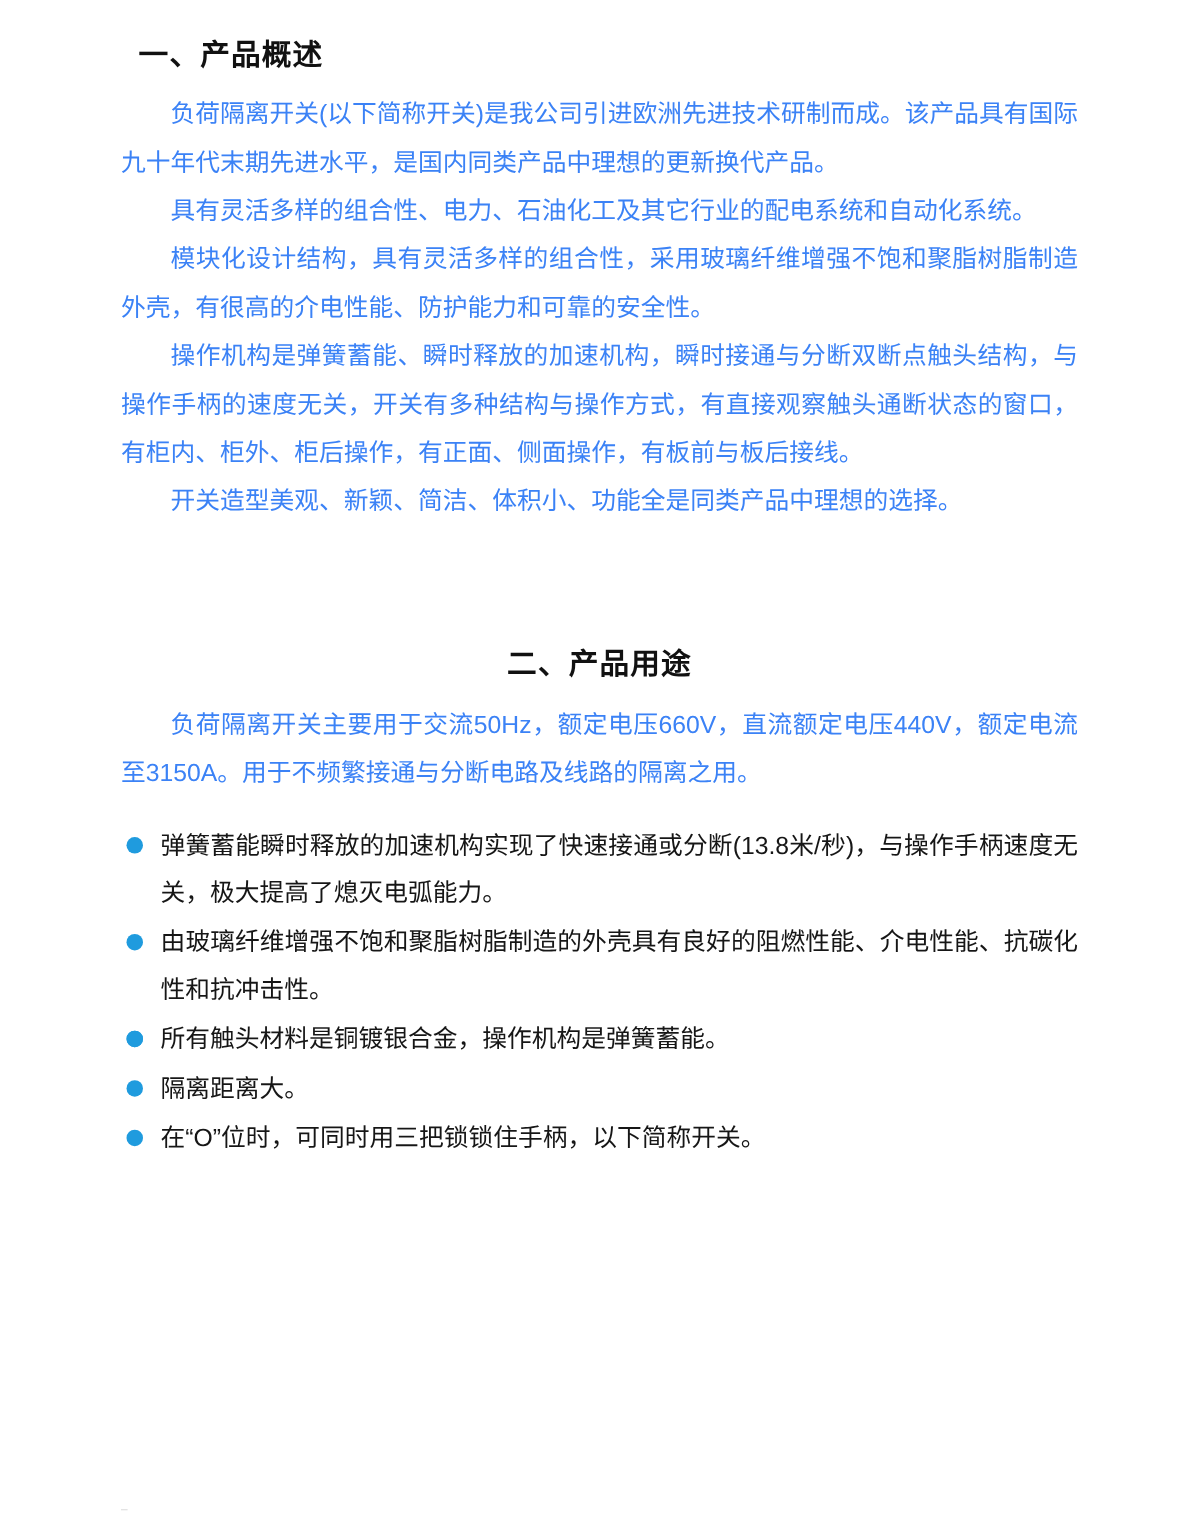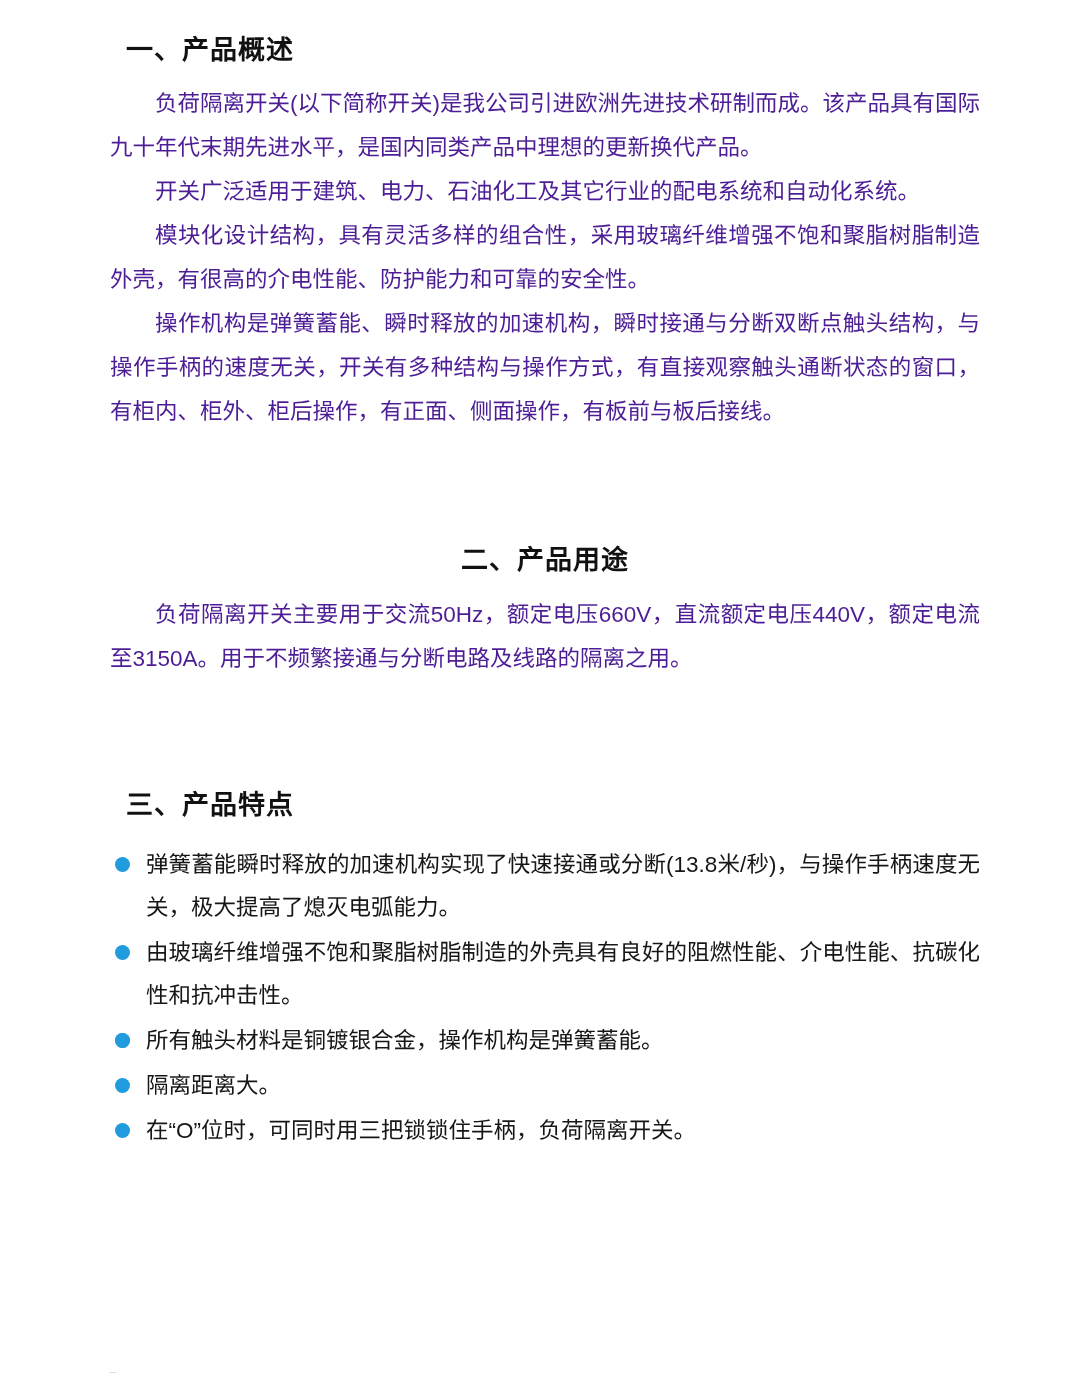--- a/index.html
+++ b/index.html
@@ -32,21 +32,21 @@
     margin: 16px;
     line-height: 1.2;
   }
   .para {
     font-size: 22.5px;
     line-height: 44px;
     text-align: justify;
     text-justify: inter-ideograph;
     margin: 0;
     text-indent: 2em;
-    color: #4c1d95;
+    color: #3b82f6;
   }
   .bullet-list {
     list-style: none;
     margin: 0;
     padding: 0;
   }
   .bullet-item {
     position: relative;
     font-size: 22.5px;
     line-height: 43px;
@@ -84,35 +84,35 @@
 </style>
 </head>
 <body>
 
 <div class="page">
 
   <div class="section">
     <h2 id="sec-overview-title" class="section-title">一、产品概述</h2>
     <div id="sec-overview-body">
       <p class="para">负荷隔离开关(以下简称开关)是我公司引进欧洲先进技术研制而成。该产品具有国际九十年代末期先进水平，是国内同类产品中理想的更新换代产品。</p>
-      <p class="para">开关广泛适用于建筑、电力、石油化工及其它行业的配电系统和自动化系统。</p>
+      <p class="para">具有灵活多样的组合性、电力、石油化工及其它行业的配电系统和自动化系统。</p>
       <p class="para">模块化设计结构，具有灵活多样的组合性，采用玻璃纤维增强不饱和聚脂树脂制造外壳，有很高的介电性能、防护能力和可靠的安全性。</p>
       <p class="para">操作机构是弹簧蓄能、瞬时释放的加速机构，瞬时接通与分断双断点触头结构，与操作手柄的速度无关，开关有多种结构与操作方式，有直接观察触头通断状态的窗口，有柜内、柜外、柜后操作，有正面、侧面操作，有板前与板后接线。</p>
+      <p class="para">开关造型美观、新颖、简洁、体积小、功能全是同类产品中理想的选择。</p>
     </div>
   </div>
 
   <div class="section">
     <h2 id="sec-usage-title" class="section-title">二、产品用途</h2>
     <div id="sec-usage-body">
       <p class="para">负荷隔离开关主要用于交流50Hz，额定电压660V，直流额定电压440V，额定电流至3150A。用于不频繁接通与分断电路及线路的隔离之用。</p>
     </div>
   </div>
 
   <div class="section">
-    <h2 id="sec-features-title" class="section-title">三、产品特点</h2>
     <ul id="sec-features-body" class="bullet-list">
       <li class="bullet-item">
         <span class="bullet-dot"></span>
         <span>弹簧蓄能瞬时释放的加速机构实现了快速接通或分断(13.8米/秒)，与操作手柄速度无关，极大提高了熄灭电弧能力。</span>
       </li>
       <li class="bullet-item">
         <span class="bullet-dot"></span>
         <span>由玻璃纤维增强不饱和聚脂树脂制造的外壳具有良好的阻燃性能、介电性能、抗碳化性和抗冲击性。</span>
       </li>
       <li class="bullet-item">
@@ -121,19 +121,19 @@
       <li class="bullet-item">
         <span class="bullet-dot"></span>
         <span>所有触头材料是铜镀银合金，操作机构是弹簧蓄能。</span>
       </li>
       <li class="bullet-item">
         <span class="bullet-dot"></span>
         <span>隔离距离大。</span>
       </li>
       <li class="bullet-item">
         <span class="bullet-dot"></span>
-        <span>在“O”位时，可同时用三把锁锁住手柄，负荷隔离开关。</span>
+        <span>在“O”位时，可同时用三把锁锁住手柄，以下简称开关。</span>
       </li>
     </ul>
   </div>
 
   <div class="footer-rule"></div>
 </div>
 
 </body></html>

